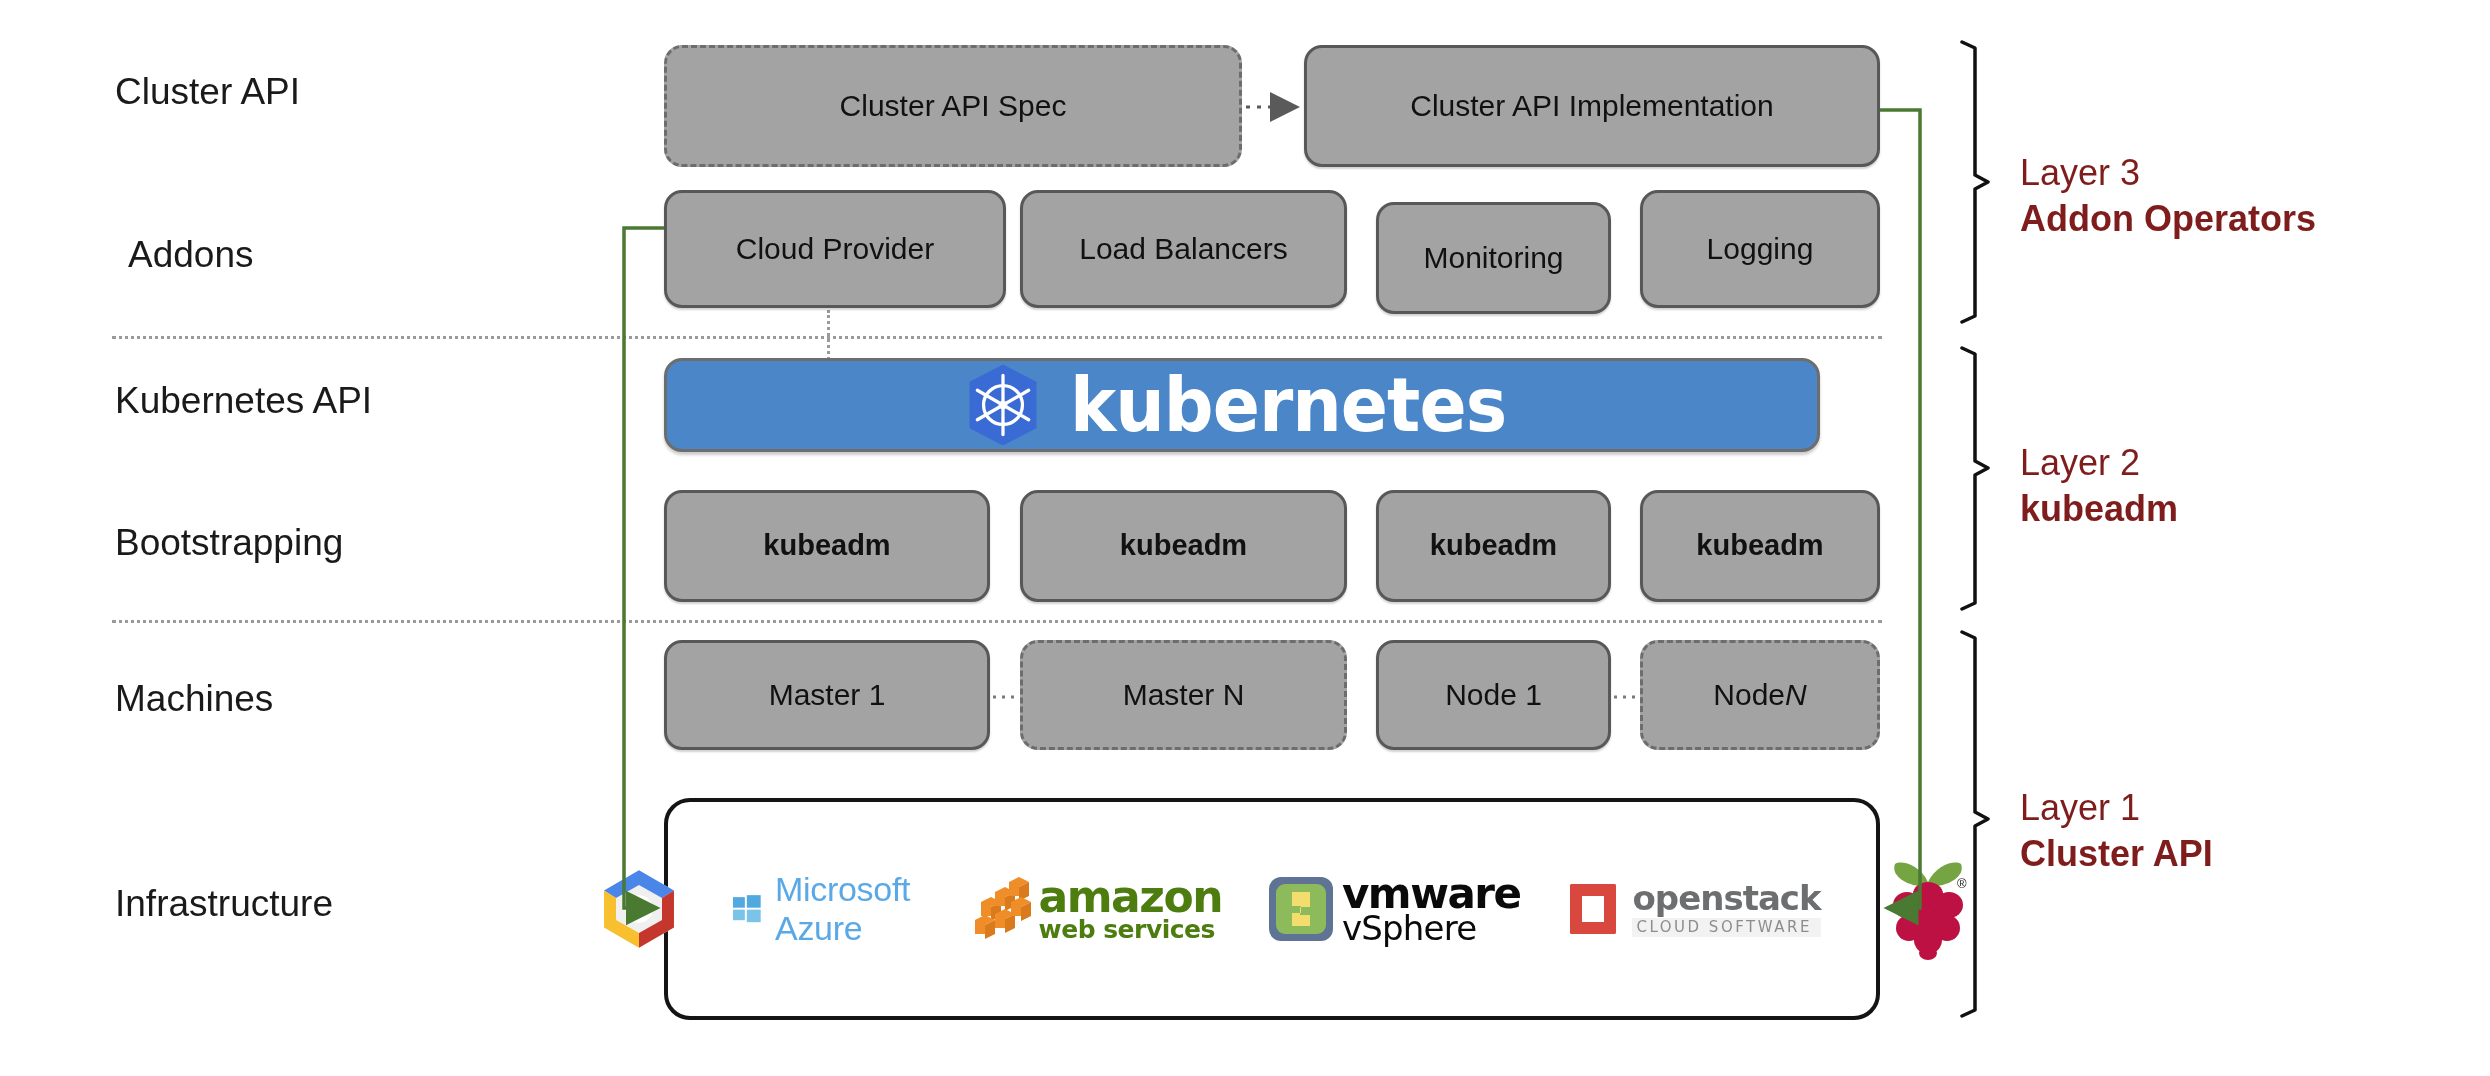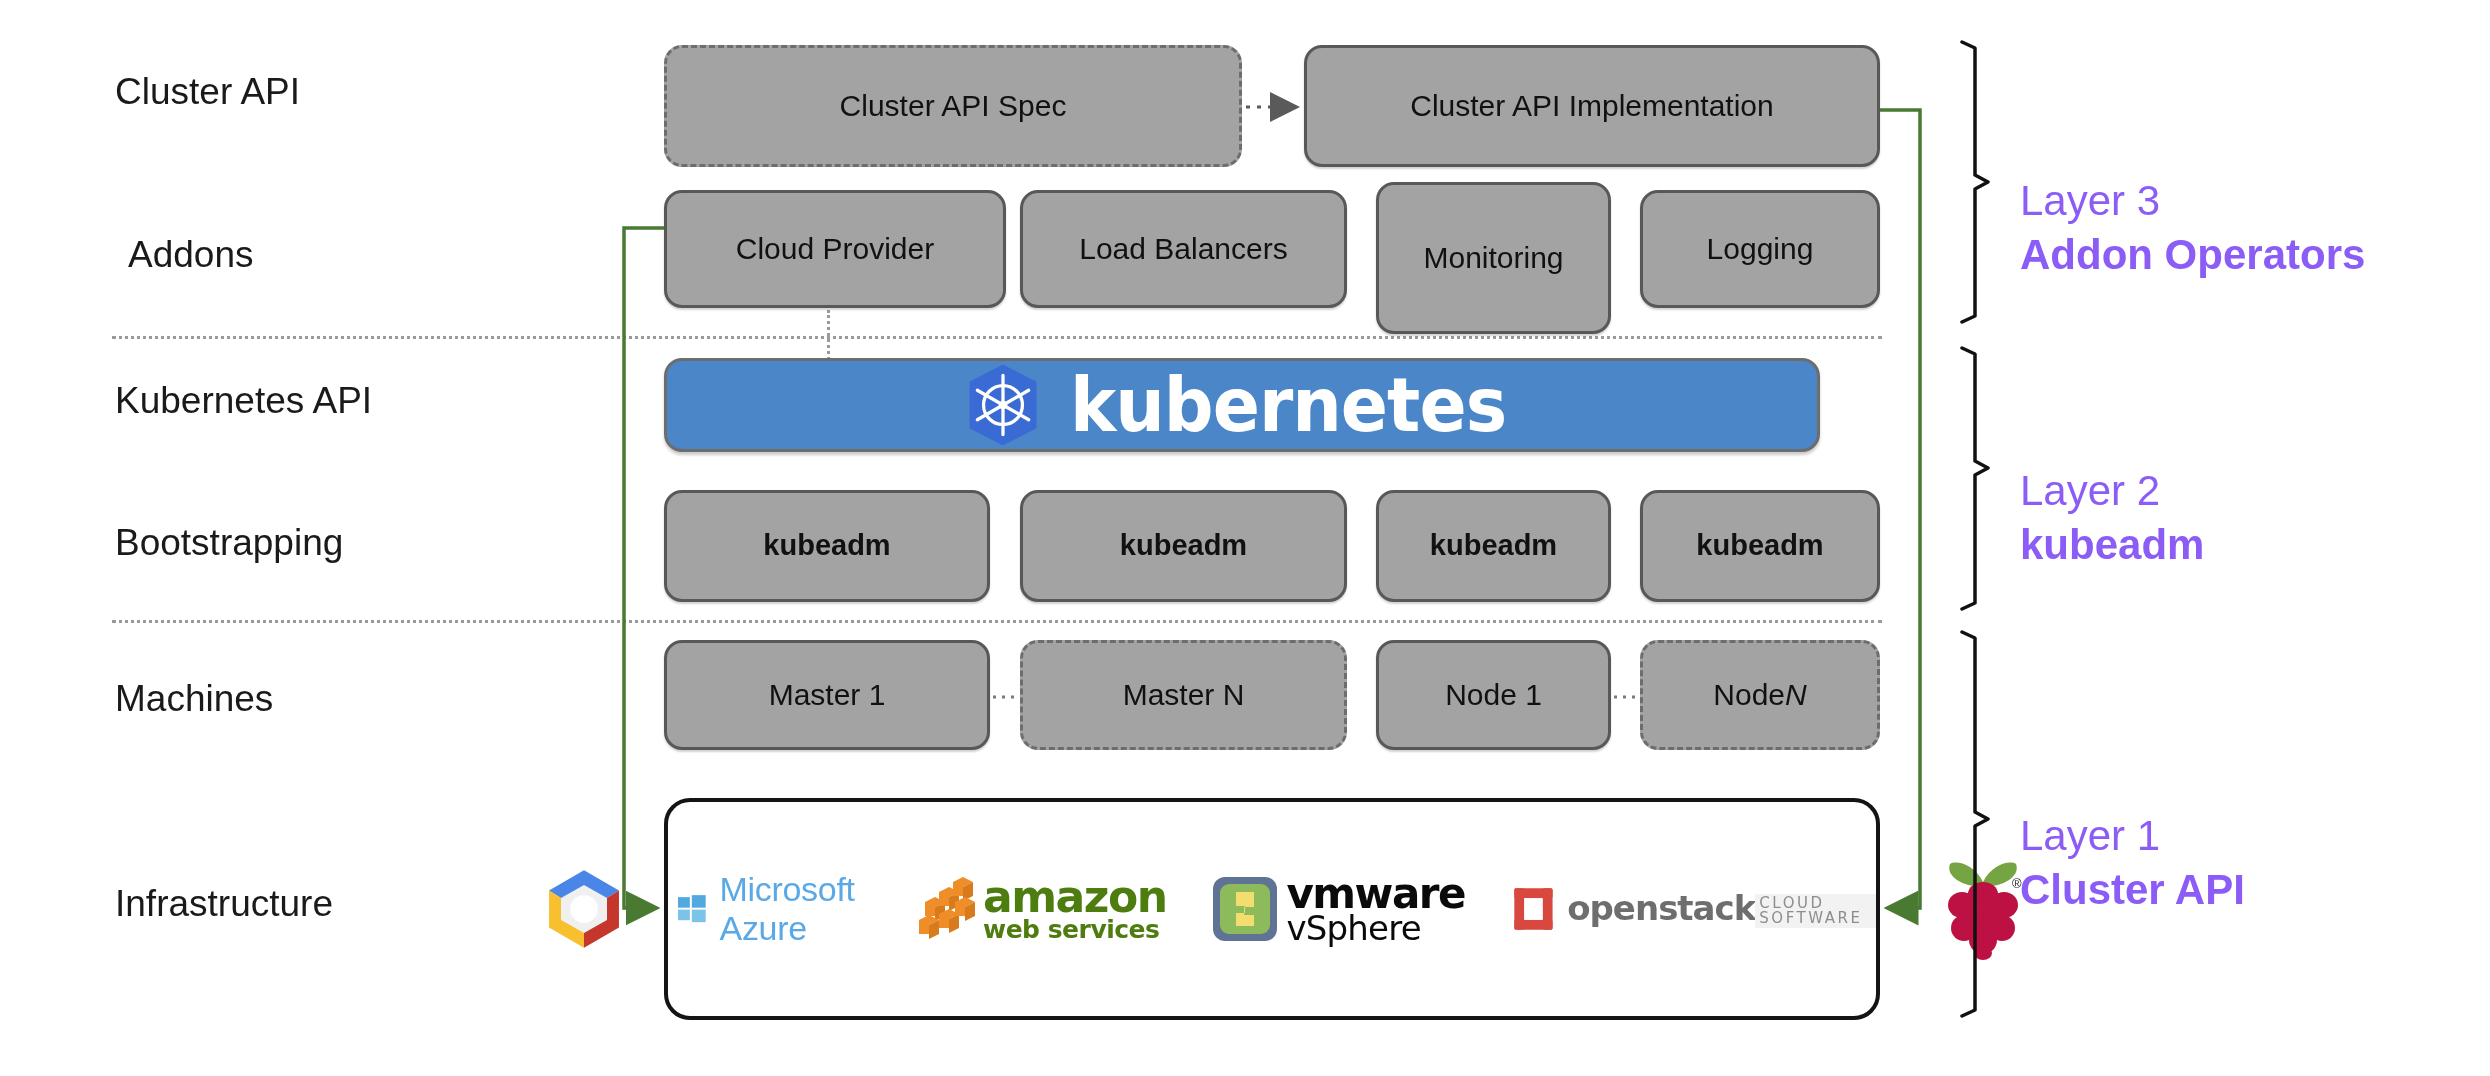--- a/index.html
+++ b/index.html
@@ -99,25 +99,24 @@
   }
   .vdot{
     position:absolute;
     width:0;
     border-left:3px dotted #9a9a9a;
   }
 
   
   .layer-cap{
     position:absolute;
-    font-size:42px;
+    font-size:36px;
     line-height:1.28;
-    color:#8b5cf6;
+    color:#7f1d1d;
     white-space:nowrap;
-    margin-top:24px;
   }
   .layer-cap b{font-weight:bold;}
 
   svg.overlay{
     position:absolute;
     left:0;top:0;
     width:2490px;height:1076px;
     pointer-events:none;
   }
 
@@ -163,21 +162,21 @@
   <div class="row-label" style="left:115px;top:524px;">Bootstrapping</div>
   <div class="row-label" style="left:115px;top:680px;">Machines</div>
   <div class="row-label" style="left:115px;top:885px;">Infrastructure</div>
 
   <div class="node dashed" style="left:664px;top:45px;width:578px;height:122px;">Cluster API Spec</div>
 
   <div class="node" style="left:1304px;top:45px;width:576px;height:122px;">Cluster API Implementation</div>
 
   <div class="node" style="left:664px;top:190px;width:342px;height:118px;">Cloud Provider</div>
   <div class="node" style="left:1020px;top:190px;width:327px;height:118px;">Load Balancers</div>
-  <div class="node" style="left:1376px;top:182px;width:235px;height:152px;">Monitoring</div>
+  <div class="node" style="left:1376px;top:202px;width:235px;height:112px;">Monitoring</div>
   <div class="node" style="left:1640px;top:190px;width:240px;height:118px;">Logging</div>
 
   <div class="k8s-bar" style="left:664px;top:358px;width:1156px;height:94px;">
     <span class="logo">
       <svg width="78" height="84" viewBox="0 0 100 108" aria-hidden="true">
         <polygon points="50,2 93,24 93,84 50,106 7,84 7,24" fill="#3a6bd4"></polygon>
         <g fill="none" stroke="#ffffff" stroke-width="4.2" stroke-linecap="round">
           <circle cx="50" cy="54" r="25"></circle>
           <circle cx="50" cy="54" r="5.6" fill="#ffffff" stroke="none"></circle>
           <line x1="50" y1="54" x2="50" y2="16"></line>
@@ -272,21 +271,21 @@
       <span class="logo">
         <svg width="58" height="62" viewBox="0 0 58 62" aria-hidden="true">
           <g fill="#d9483f">
             <rect x="4" y="6" width="46" height="12" rx="2"></rect>
             <rect x="4" y="44" width="46" height="12" rx="2"></rect>
             <rect x="4" y="6" width="12" height="50" rx="2"></rect>
             <rect x="38" y="6" width="12" height="50" rx="2"></rect>
           </g>
           <rect x="16" y="18" width="22" height="26" fill="#ffffff"></rect>
         </svg>
-        <span class="os-word" style="display:flex;flex-direction:row;">
+        <span class="os-word" style="display:flex;flex-direction:column;">
           <span style="font-size:34px;font-weight:bold;letter-spacing:-1px;color:#6d6e70;">openstack</span>
           <span style="font-size:15px;letter-spacing:2.5px;color:#8b8d8f;background:#f2f2f2;padding:2px 4px;margin-top:3px;">CLOUD SOFTWARE</span>
         </span>
       </span>
 
       <span class="logo" style="margin-left:18px;">
         <svg width="86" height="102" viewBox="0 0 86 102" aria-hidden="true">
           <g fill="#75a443">
             <path d="M43 24 C34 6 16 2 10 6 C6 16 18 26 34 28 Z"></path>
             <path d="M43 24 C52 6 70 2 76 6 C80 16 68 26 52 28 Z"></path>

